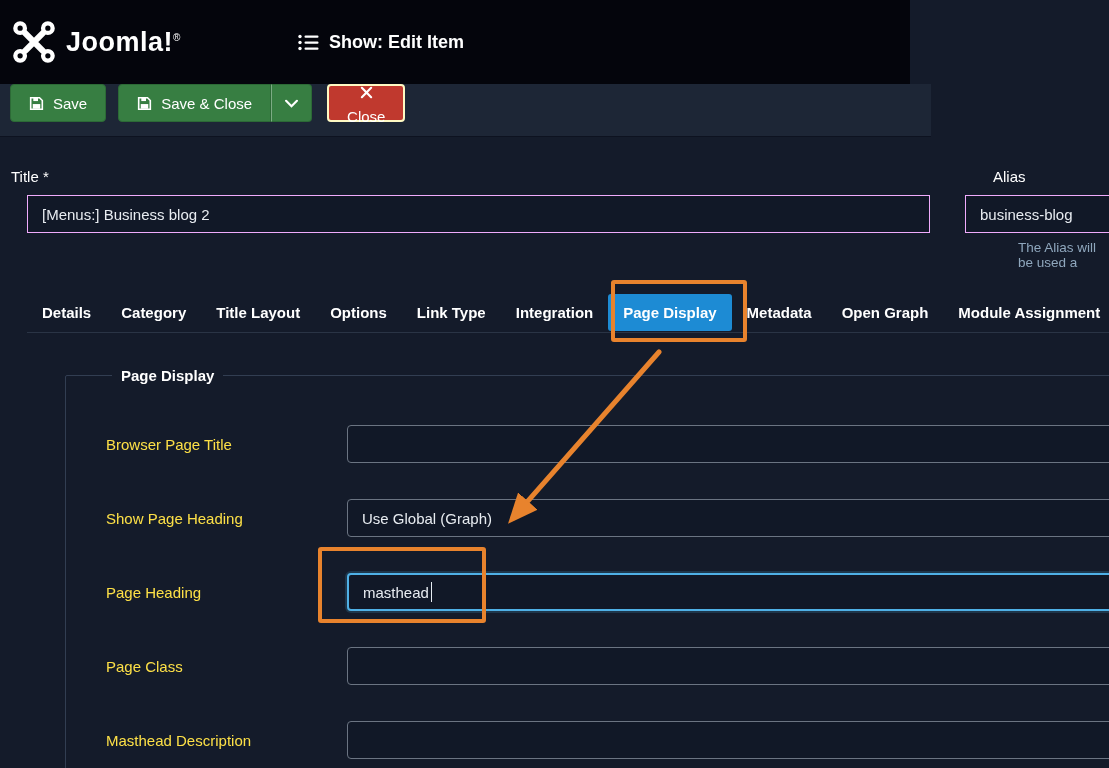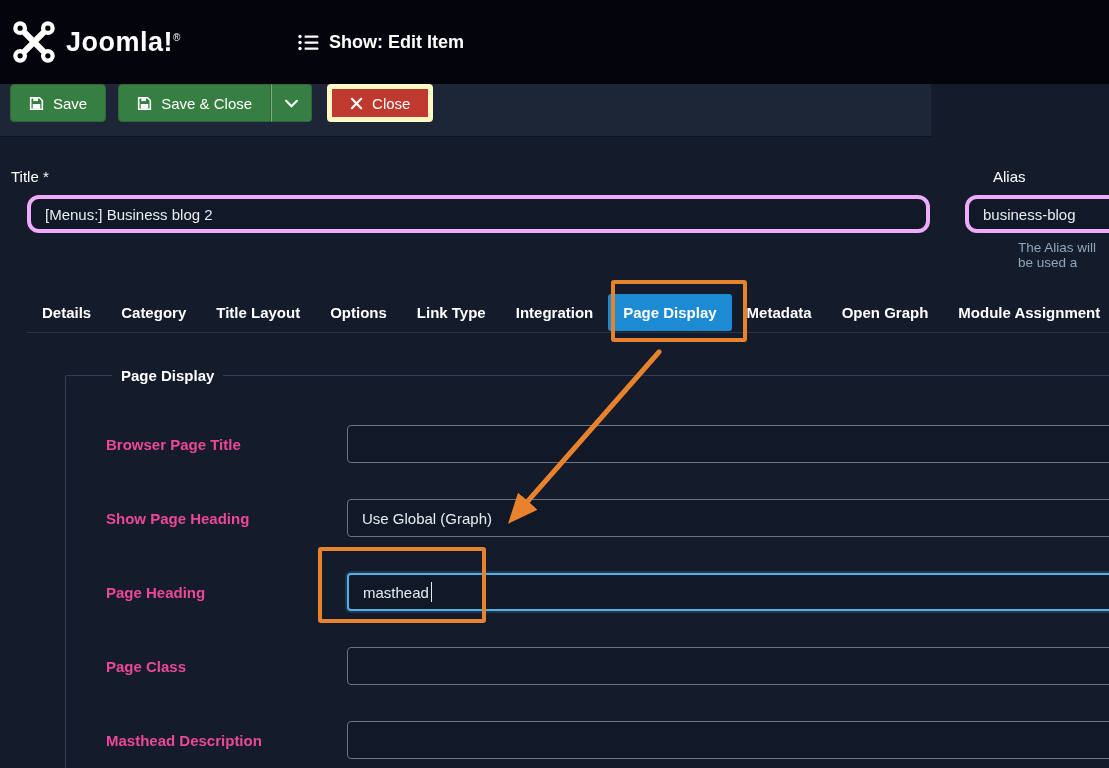--- a/index.html
+++ b/index.html
@@ -7,21 +7,21 @@
   body {
     position: relative;
     overflow: hidden;
     background: #141b2a;
     font-family: "Liberation Sans", sans-serif;
     color: #ffffff;
   }
 
   
   .top-header {
-    position: absolute; left: 0; top: 0; width: 1109px; height: 84px;
+    position: absolute; left: 0; top: 0; width: 910px; height: 84px;
     background: #04050c;
     display: flex; align-items: center;
   }
   .logo-wrap { display: flex; align-items: center; gap: 10px; margin-left: 12px; cursor: pointer; }
   .logo-text { font-size: 27px; font-weight: bold; letter-spacing: 0.5px; }
   .logo-reg { font-size: 10px; vertical-align: super; font-weight: normal; }
   .page-title-group {
     position: absolute; left: 298px; top: 0; height: 84px;
     display: flex; align-items: center; gap: 10px;
   }
@@ -34,33 +34,33 @@
     border-bottom: 1px solid #0d1220;
     display: flex; padding-left: 10px;
   }
   .btn {
     height: 38px; display: inline-flex; align-items: center; gap: 9px;
     padding: 0 18px; border: none; border-radius: 4px;
     font-family: "Liberation Sans", sans-serif;
     font-size: 15px; color: #fff; cursor: pointer;
   }
   .btn-green { background: #377e42; border: 1px solid #2c6a36; }
-  .btn-red   { background: #c0392e; border: 5px solid #fef9c3; margin-left: 15px; }
+  .btn-red   { background: #c0392e; border: 2px solid #fef9c3; margin-left: 15px; flex-direction: column; }
   .split-group { display: inline-flex; margin-left: 12px; }
   .split-group .btn-main { border-radius: 4px 0 0 4px; }
   .split-group .btn-caret {
     width: 41px; padding: 0; justify-content: center;
     border-radius: 0 4px 4px 0; border-left: 1px solid rgba(255,255,255,0.35);
   }
 
   
   .form-label { position: absolute; font-size: 15px; color: #ffffff; }
   .text-input {
     position: absolute; height: 38px;
-    background: #111827; border: 4px solid #f0abfc; border-radius: 12px;
+    background: #111827; border: 1px solid #f0abfc; border-radius: 0;
     color: #e8ecf1; font-size: 15px; padding: 0 14px;
     font-family: "Liberation Sans", sans-serif;
   }
   #title-label { left: 11px; top: 168px; }
   #title-input { left: 27px; top: 195px; width: 903px; }
   #alias-label { left: 965px; top: 168px; margin-left: 28px; }
   #alias-input { left: 965px; top: 195px; width: 245px; }
   #alias-help  { position: absolute; left: 1018px; top: 240px; font-size: 13.5px; color: #8fa7bd; }
 
   
@@ -84,21 +84,21 @@
   }
   fieldset.panel legend {
     margin-left: 46px; padding: 0 9px;
     font-size: 15px; font-weight: bold; color: #fff;
   }
   .field-row {
     display: flex; align-items: center; height: 38px;
     margin-left: 40px; margin-top: 36px;
   }
   .field-row:first-of-type { margin-top: 41px; }
-  .field-row .row-label { width: 241px; font-size: 15px; color: #ec4899; flex: none; font-weight: bold; }
+  .field-row .row-label { width: 241px; font-size: 15px; color: #fde047; flex: none; }
   .row-input, .row-select, .row-textbox {
     width: 854px; height: 38px; flex: none;
     background: #111827; border: 1px solid #6b7482; border-radius: 4px;
     color: #e8ecf1; font-size: 15px; padding: 0 14px;
     font-family: "Liberation Sans", sans-serif;
   }
   .row-select { display: flex; align-items: center; cursor: pointer; }
   .row-textbox { display: flex; align-items: center; }
   .row-textbox.focused {
     border: 2px solid #4fb0e6;

